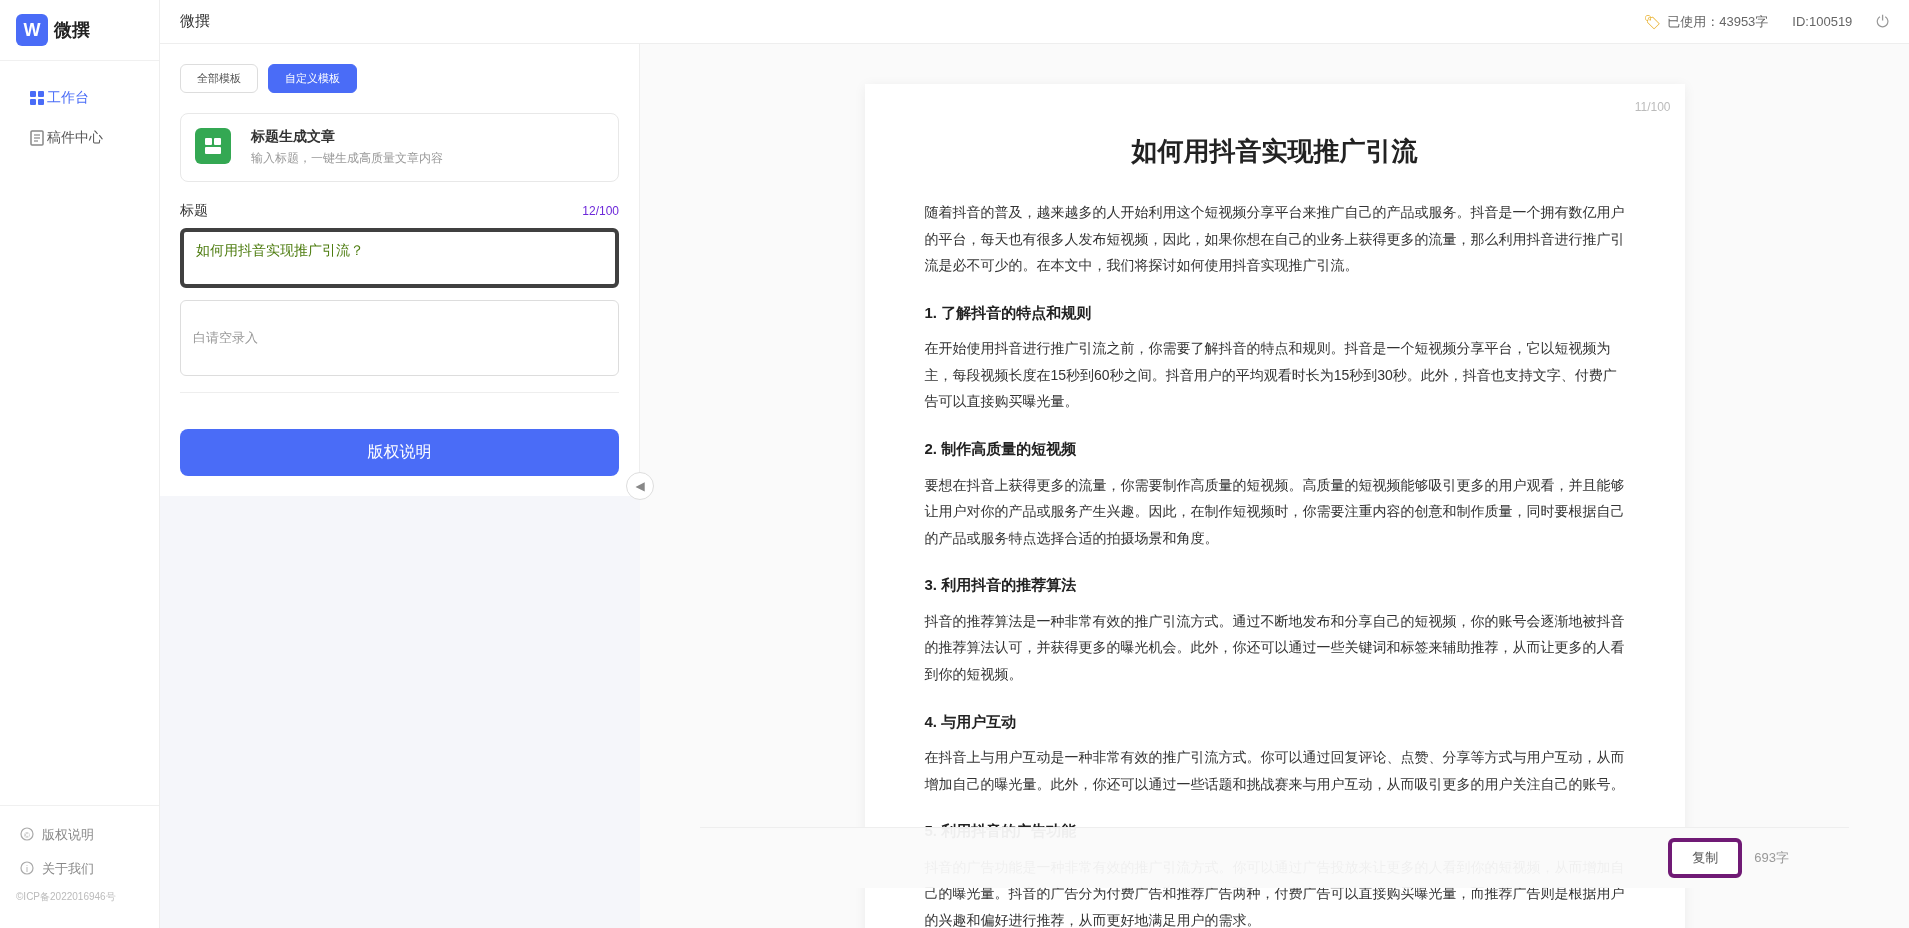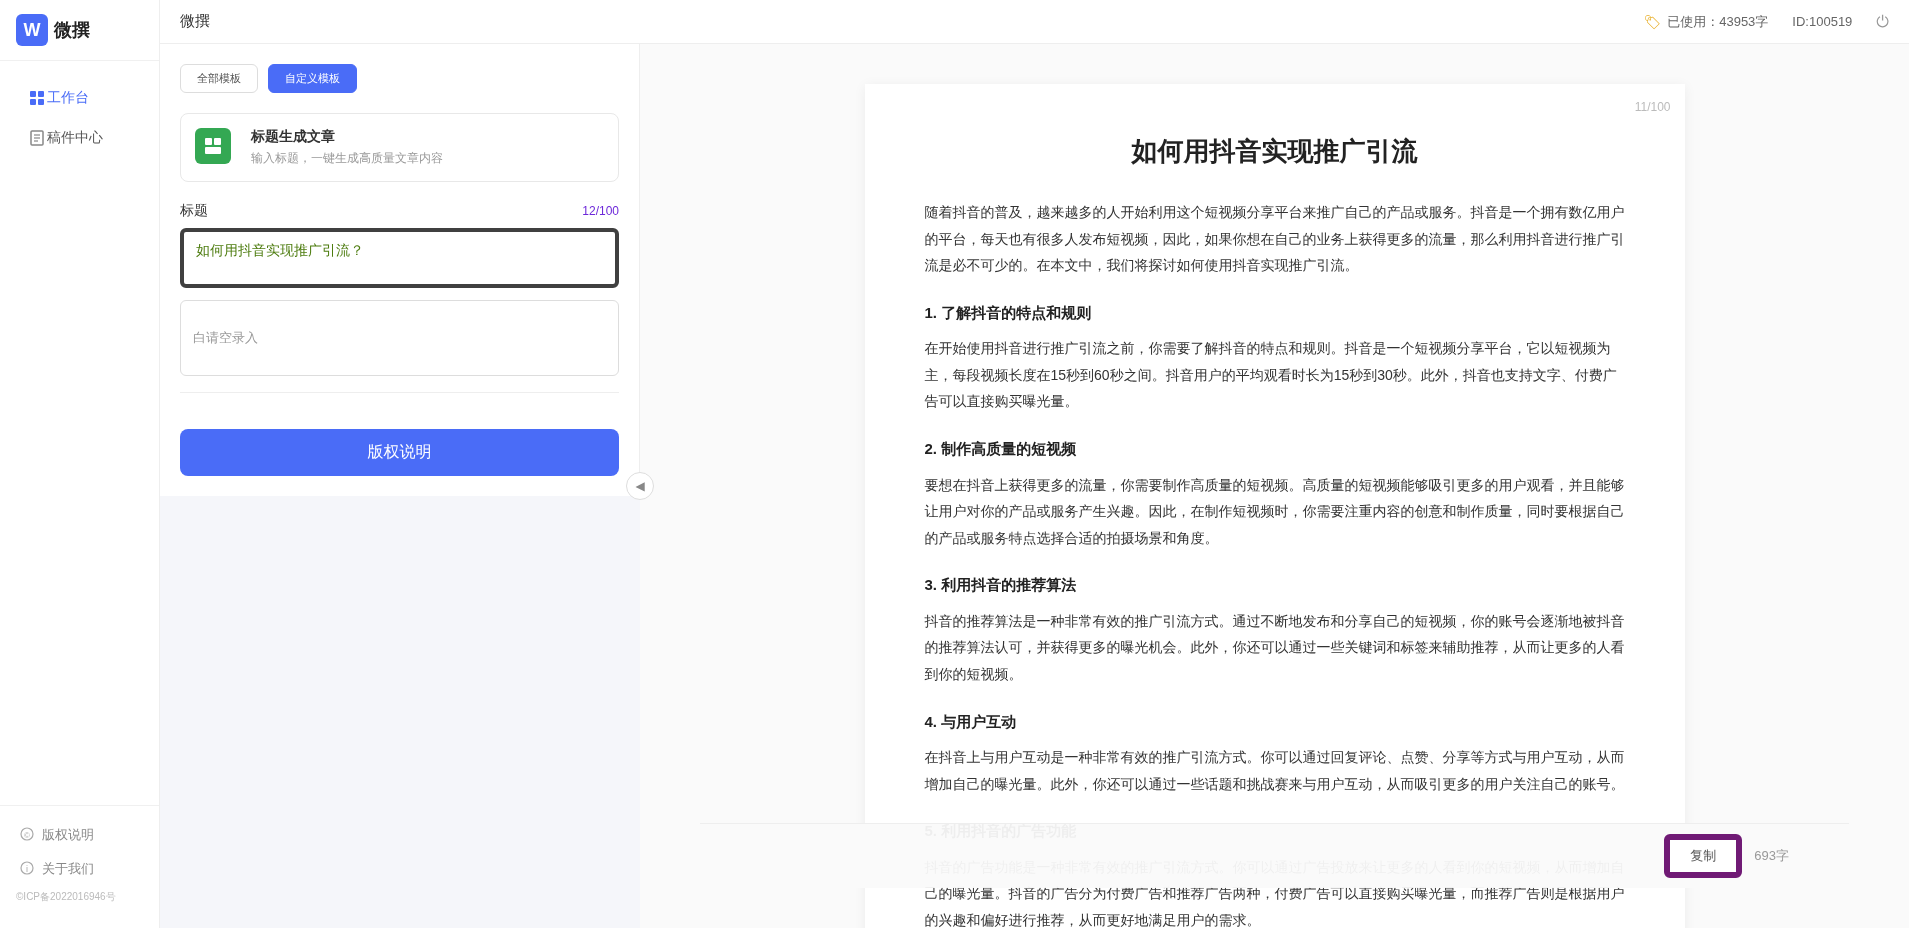--- a/index.html
+++ b/index.html
@@ -324,21 +324,21 @@
       padding: 10px 60px;
       display: flex;
       align-items: center;
       justify-content: flex-end;
       gap: 12px;
       border-top: 1px solid #eee;
     }
     .copy-btn {
       padding: 7px 20px;
       background: #fff;
-      border: 6px solid #701a75;
+      border: 4px solid #701a75;
       border-radius: 6px;
       font-size: 13px;
       cursor: pointer;
       color: #555;
     }
     .word-count {
       font-size: 13px;
       color: #999;
     }
 

